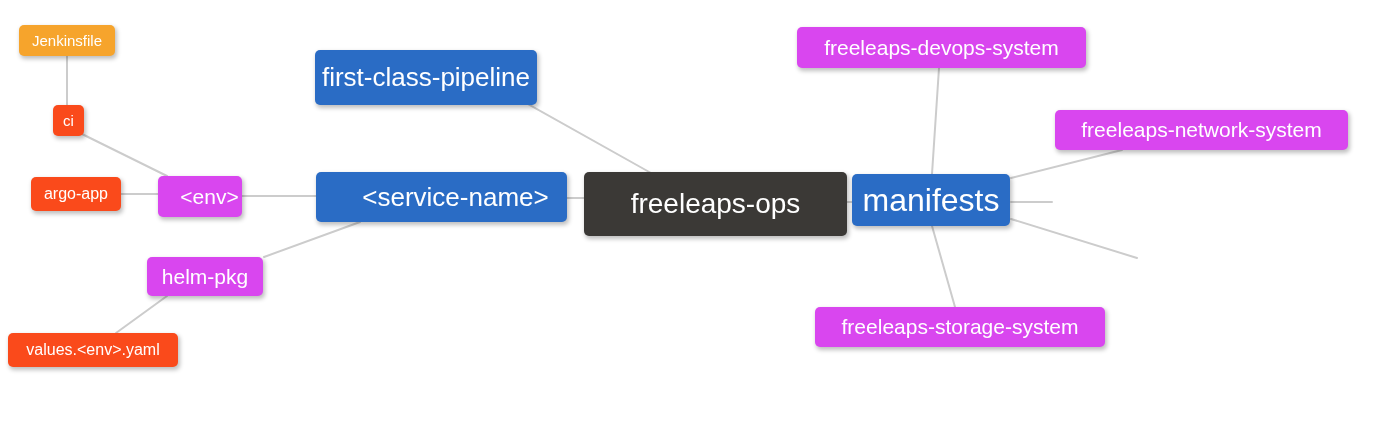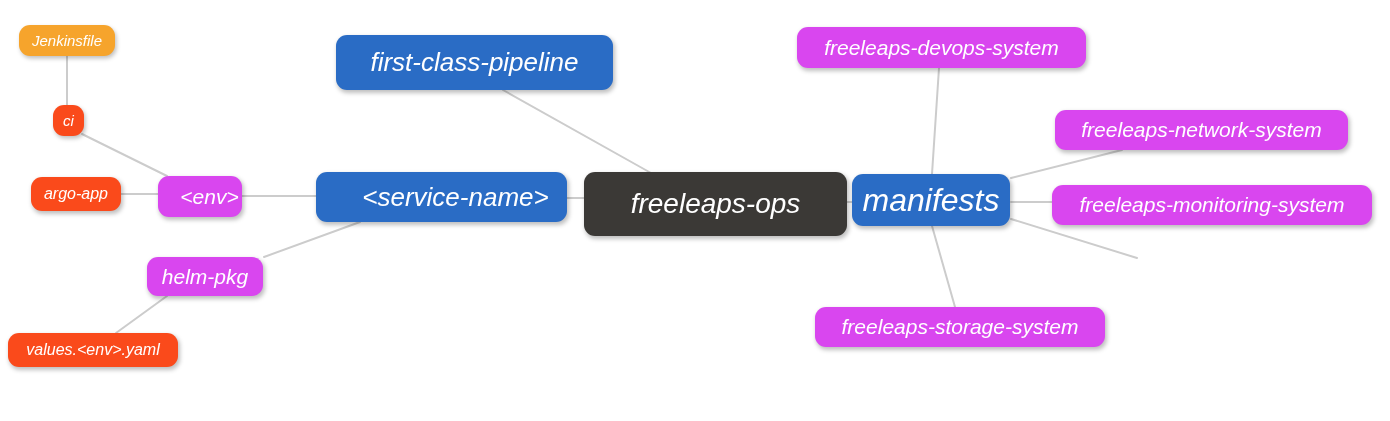--- a/index.html
+++ b/index.html
@@ -26,27 +26,26 @@
     stroke: #cccccc;
     stroke-width: 2;
     stroke-linecap: round;
   }
   .node {
     position: absolute;
     display: flex;
     align-items: center;
     justify-content: center;
     color: #ffffff;
-    border-radius: 11px;
+    border-radius: 5px;
     box-shadow: 1.5px 2.5px 4px rgba(0,0,0,0.25);
     white-space: nowrap;
     box-sizing: border-box;
     cursor: default;
     user-select: none;
-    font-style: italic;
   }
   .root   { background: #3b3936; }
   .branch { background: #2a6cc5; }
   .green  { background: #d946ef; }
   .red    { background: #fa4a1b; }
   .orange { background: #f6a42c; }
 </style>
 </head>
 <body>
 
@@ -74,30 +73,29 @@
   <div class="node red" style="left:53px;  top:105px; width:31px;  height:31px; font-size:15px;">ci</div>
 
   <div class="node red" style="left:31px;  top:177px; width:90px;  height:34px; font-size:16px;">argo-app</div>
 
   <div class="node green" style="left:158px; top:176px; width:84px;  height:41px; font-size:21px;padding-left:19px;">&lt;env&gt;</div>
 
   <div class="node green" style="left:147px; top:257px; width:116px; height:39px; font-size:21px;">helm-pkg</div>
 
   <div class="node red" style="left:8px;   top:333px; width:170px; height:34px; font-size:16px;">values.&lt;env&gt;.yaml</div>
 
-  <div class="node branch" style="left:315px; top:35px;  width:277px; height:55px; font-size:26px;margin-left:21px;">first-class-pipeline</div>
+  <div class="node branch" style="left:315px; top:50px;  width:222px; height:55px; font-size:26px;">first-class-pipeline</div>
 
   <div class="node branch" style="left:316px; top:172px; width:251px; height:50px; font-size:26px;padding-left:28px;">&lt;service-name&gt;</div>
 
   <div class="node root" style="left:584px; top:172px; width:263px; height:64px; font-size:28px;">freeleaps-ops</div>
 
   <div class="node branch" style="left:852px; top:174px; width:158px; height:52px; font-size:32px;">manifests</div>
 
   <div class="node green" style="left:797px; top:27px;  width:289px; height:41px; font-size:21px;">freeleaps-devops-system</div>
 
   <div class="node green" style="left:1055px; top:110px; width:293px; height:40px; font-size:21px;">freeleaps-network-system</div>
 
-  <div class="node green" style="left:1052px; top:185px; width:320px; height:40px; font-size:21px;">freeleaps-monitoring-system</div>
 
 
   <div class="node green" style="left:815px; top:307px; width:290px; height:40px; font-size:21px;">freeleaps-storage-system</div>
 
 </div>
 
 </body></html>

